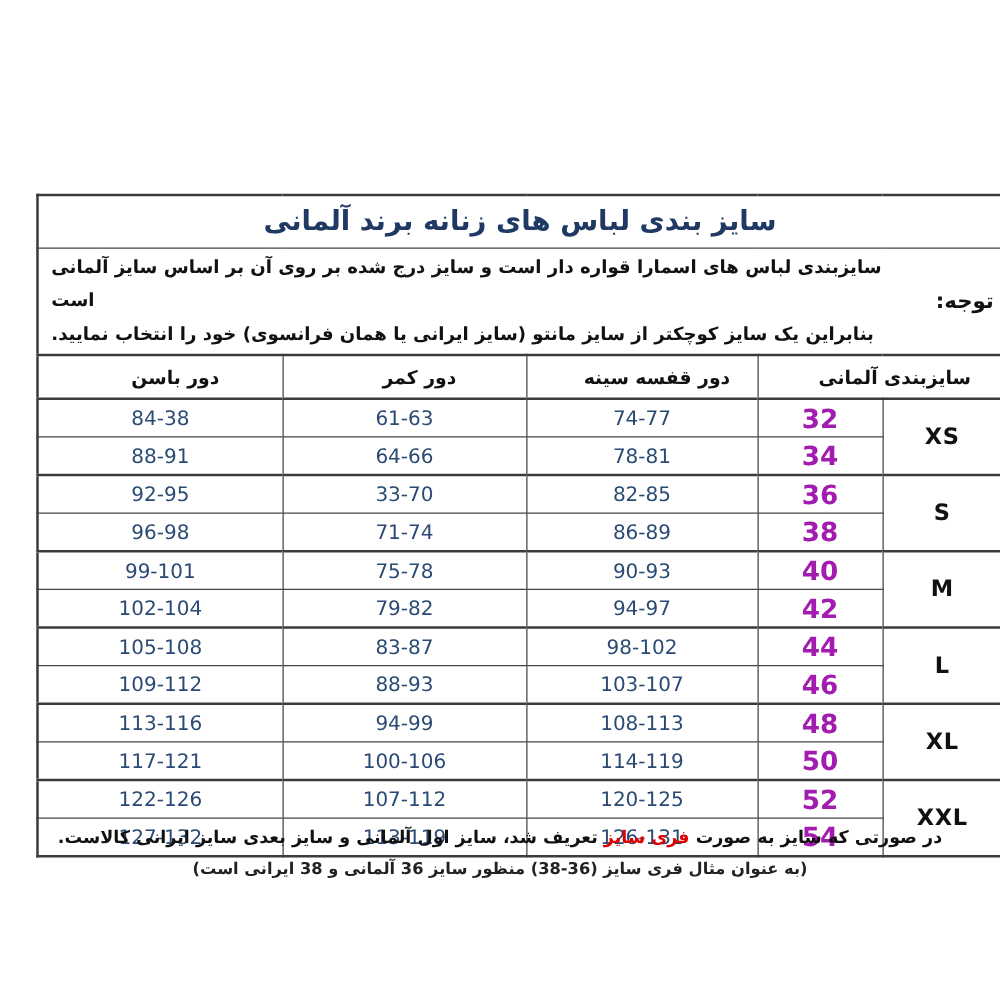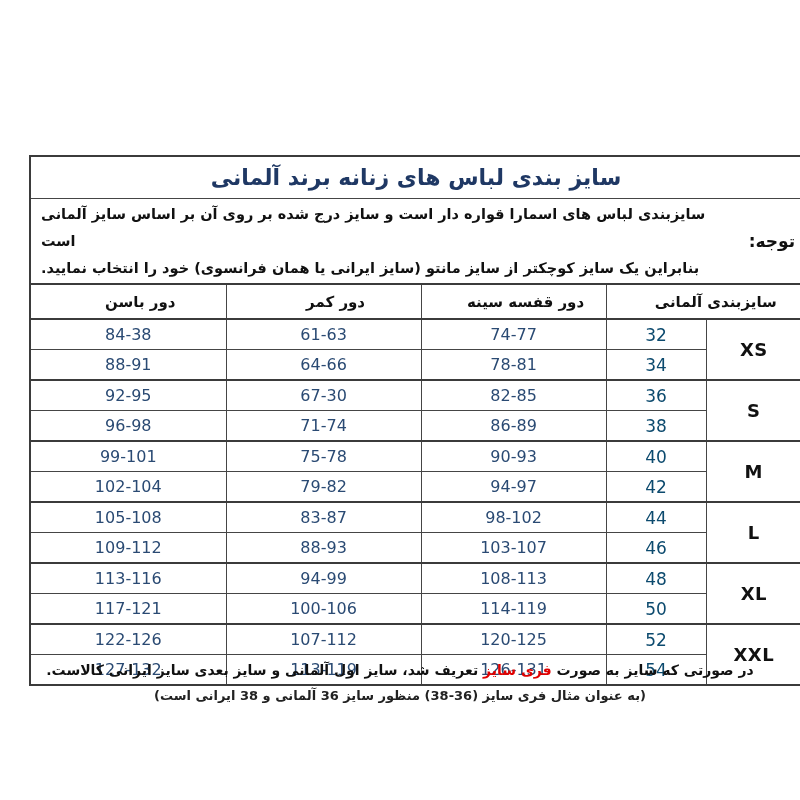--- a/index.html
+++ b/index.html
@@ -18,21 +18,21 @@
   tr.title-row td{height:41px;border-bottom:1px solid #454545;}
   .table-title{color:#1f3864;font-size:22px;font-weight:bold;}
   tr.note-row td{height:62px;border-bottom:2px solid #3b3b3b;}
   .note-wrap{display:flex;align-items:center;padding:2px 6px 2px 10px;gap:6px;}
   .note-label{font-size:17px;font-weight:bold;color:#111;white-space:nowrap;}
   .note-text{flex:1;text-align:left;font-size:14.5px;font-weight:bold;color:#111;line-height:1.85;}
   tr.header-row td{height:33px;font-weight:bold;color:#111;font-size:15px;border-bottom:2px solid #3b3b3b;padding-left:24px;}
   tr.data-row td{height:29px;}
   tr.group-start td{border-top:2px solid #3b3b3b;}
   td.val{color:#2a4a73;font-size:16px;}
-  td.de-size{color:#0c4a6e;font-weight:normal;font-size:17px;}
+  td.de-size{color:#a21caf;font-weight:bold;font-size:21px;}
   td.letter{color:#111;font-weight:bold;font-size:18px;letter-spacing:.5px;}
 
   .footer{position:absolute;left:0;top:662px;width:800px;text-align:center;direction:rtl;color:#111;}
   .footer-line1{font-size:22px;font-weight:bold;margin:0 20px 18px;}
   .footer-line2{font-size:14px;font-weight:bold;margin:0 20px 10px;}
   .footer-line2 .hl{font-weight:bold;}
   .footer-line3{font-size:13px;font-weight:bold;color:#222;margin:0 20px;}
 </style>
 </head>
 <body>
@@ -83,21 +83,21 @@
       <td class="de-size">34</td>
       <td class="val">78-81</td>
       <td class="val">64-66</td>
       <td class="val">88-91</td>
     </tr>
 
     <tr class="data-row group-start">
       <td class="letter" rowspan="2">S</td>
       <td class="de-size">36</td>
       <td class="val">82-85</td>
-      <td class="val">67-30</td>
+      <td class="val">33-70</td>
       <td class="val">92-95</td>
     </tr>
     <tr class="data-row">
       <td class="de-size">38</td>
       <td class="val">86-89</td>
       <td class="val">71-74</td>
       <td class="val">96-98</td>
     </tr>
 
     <tr class="data-row group-start">

